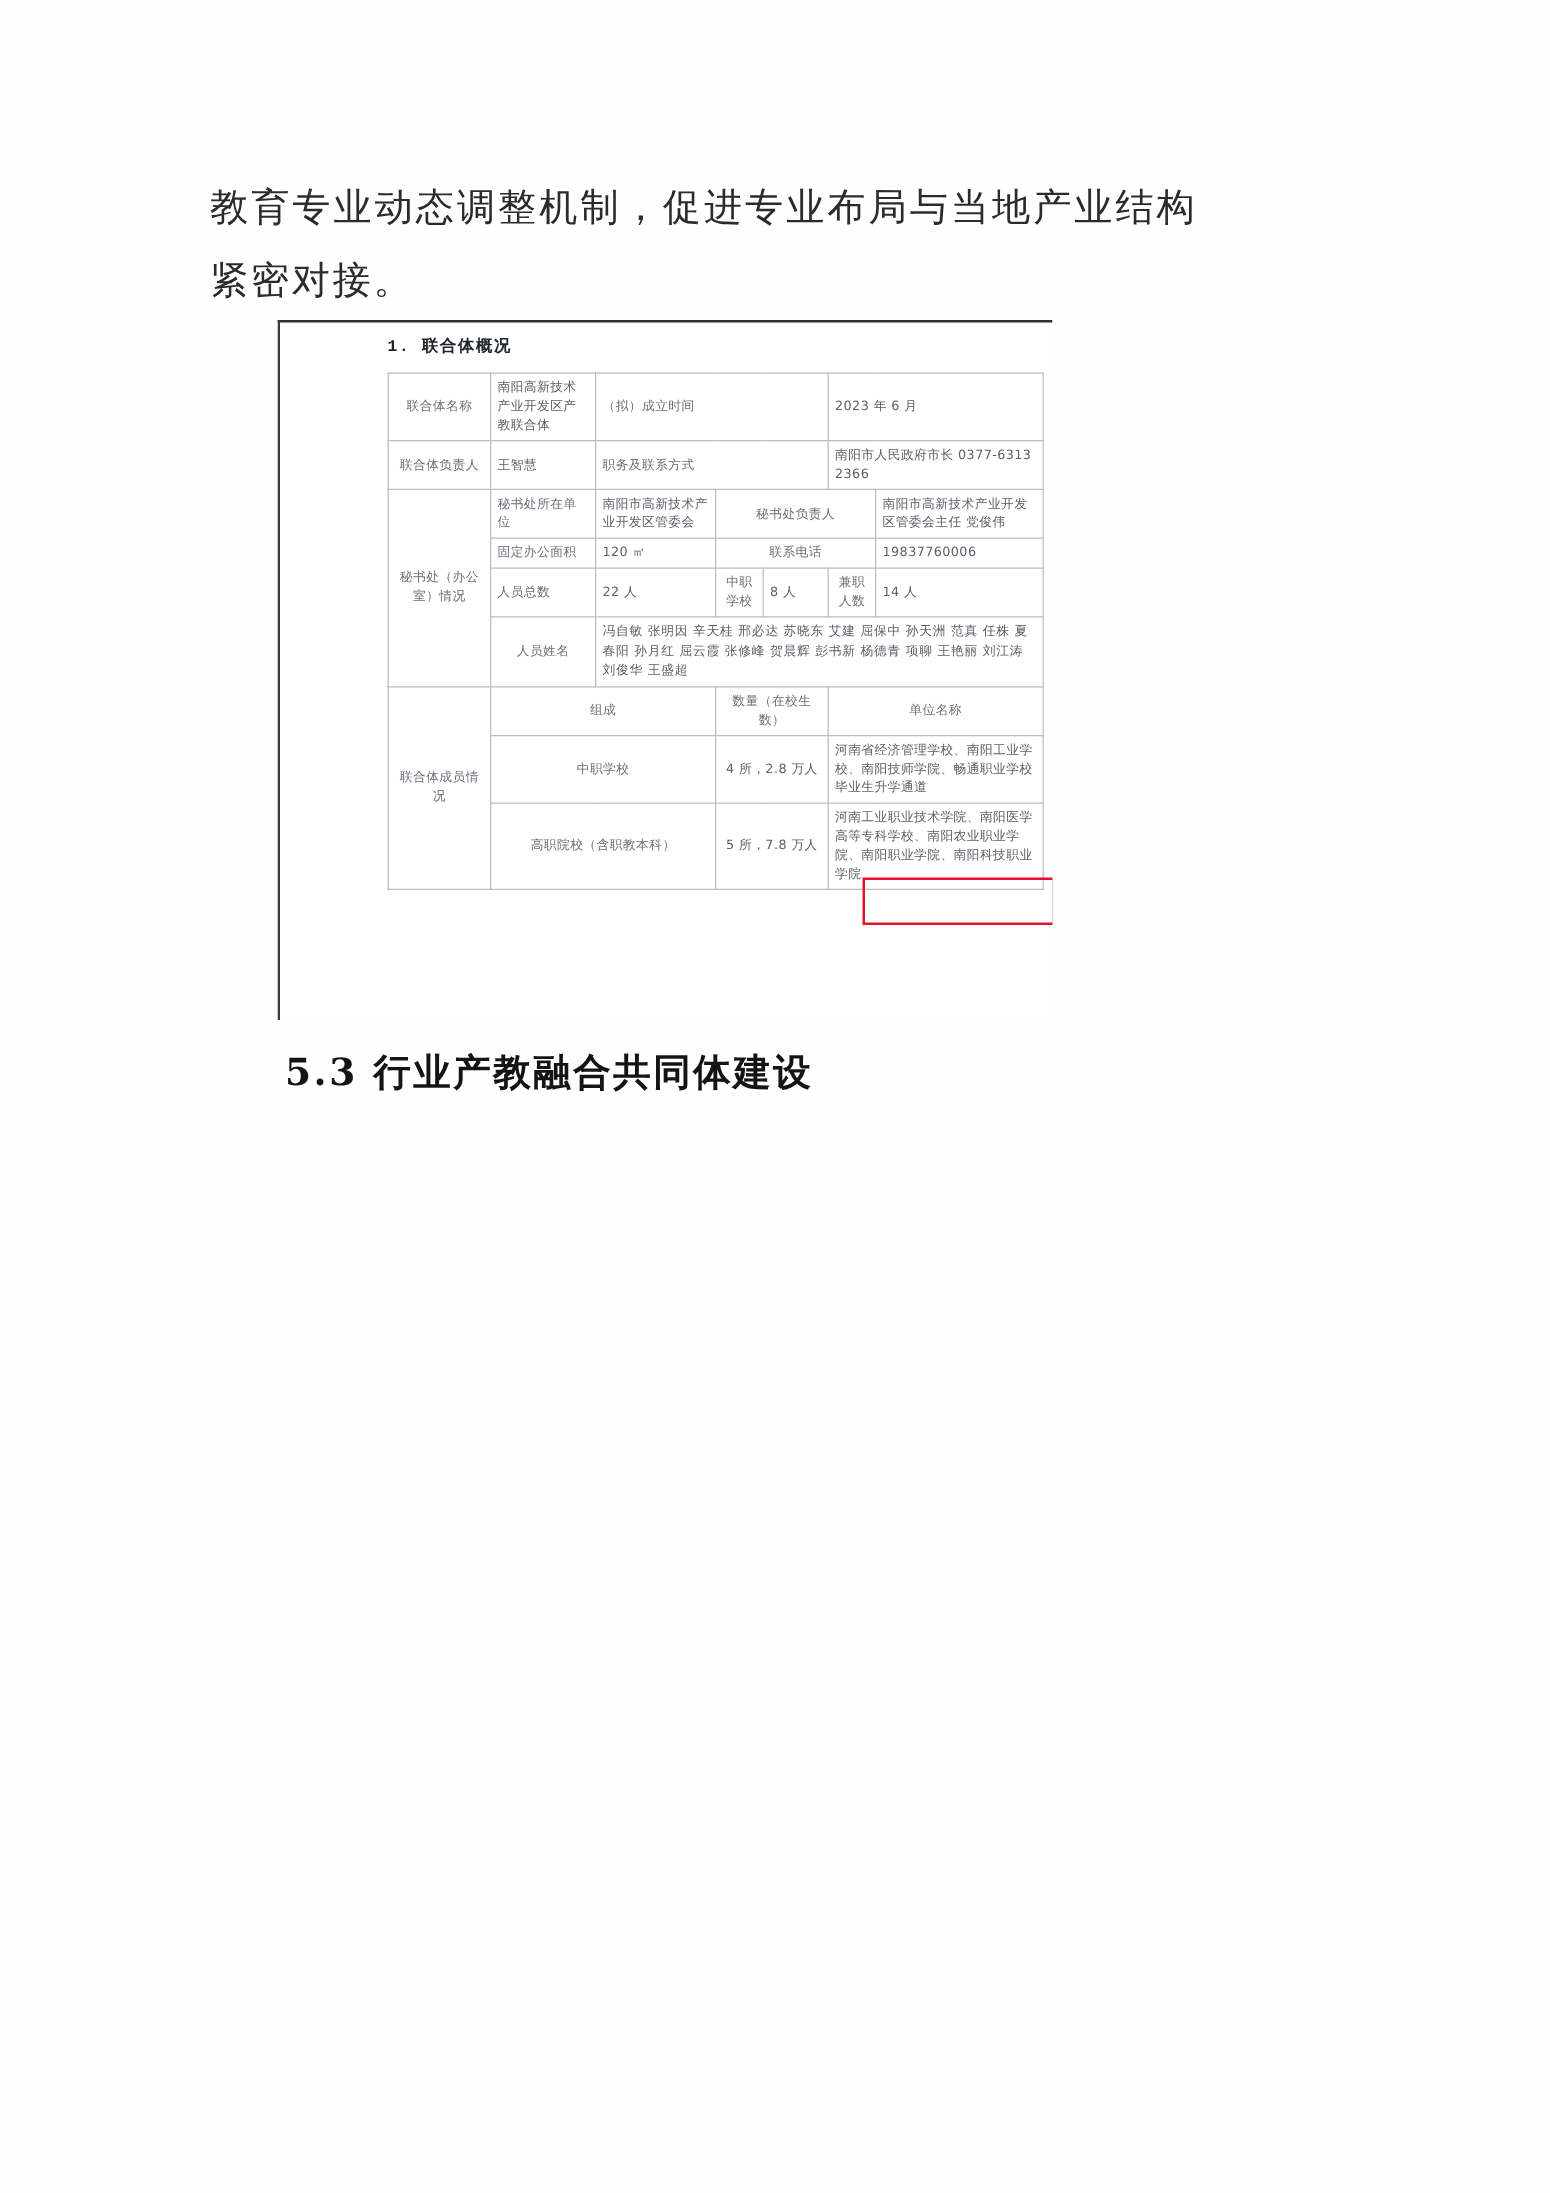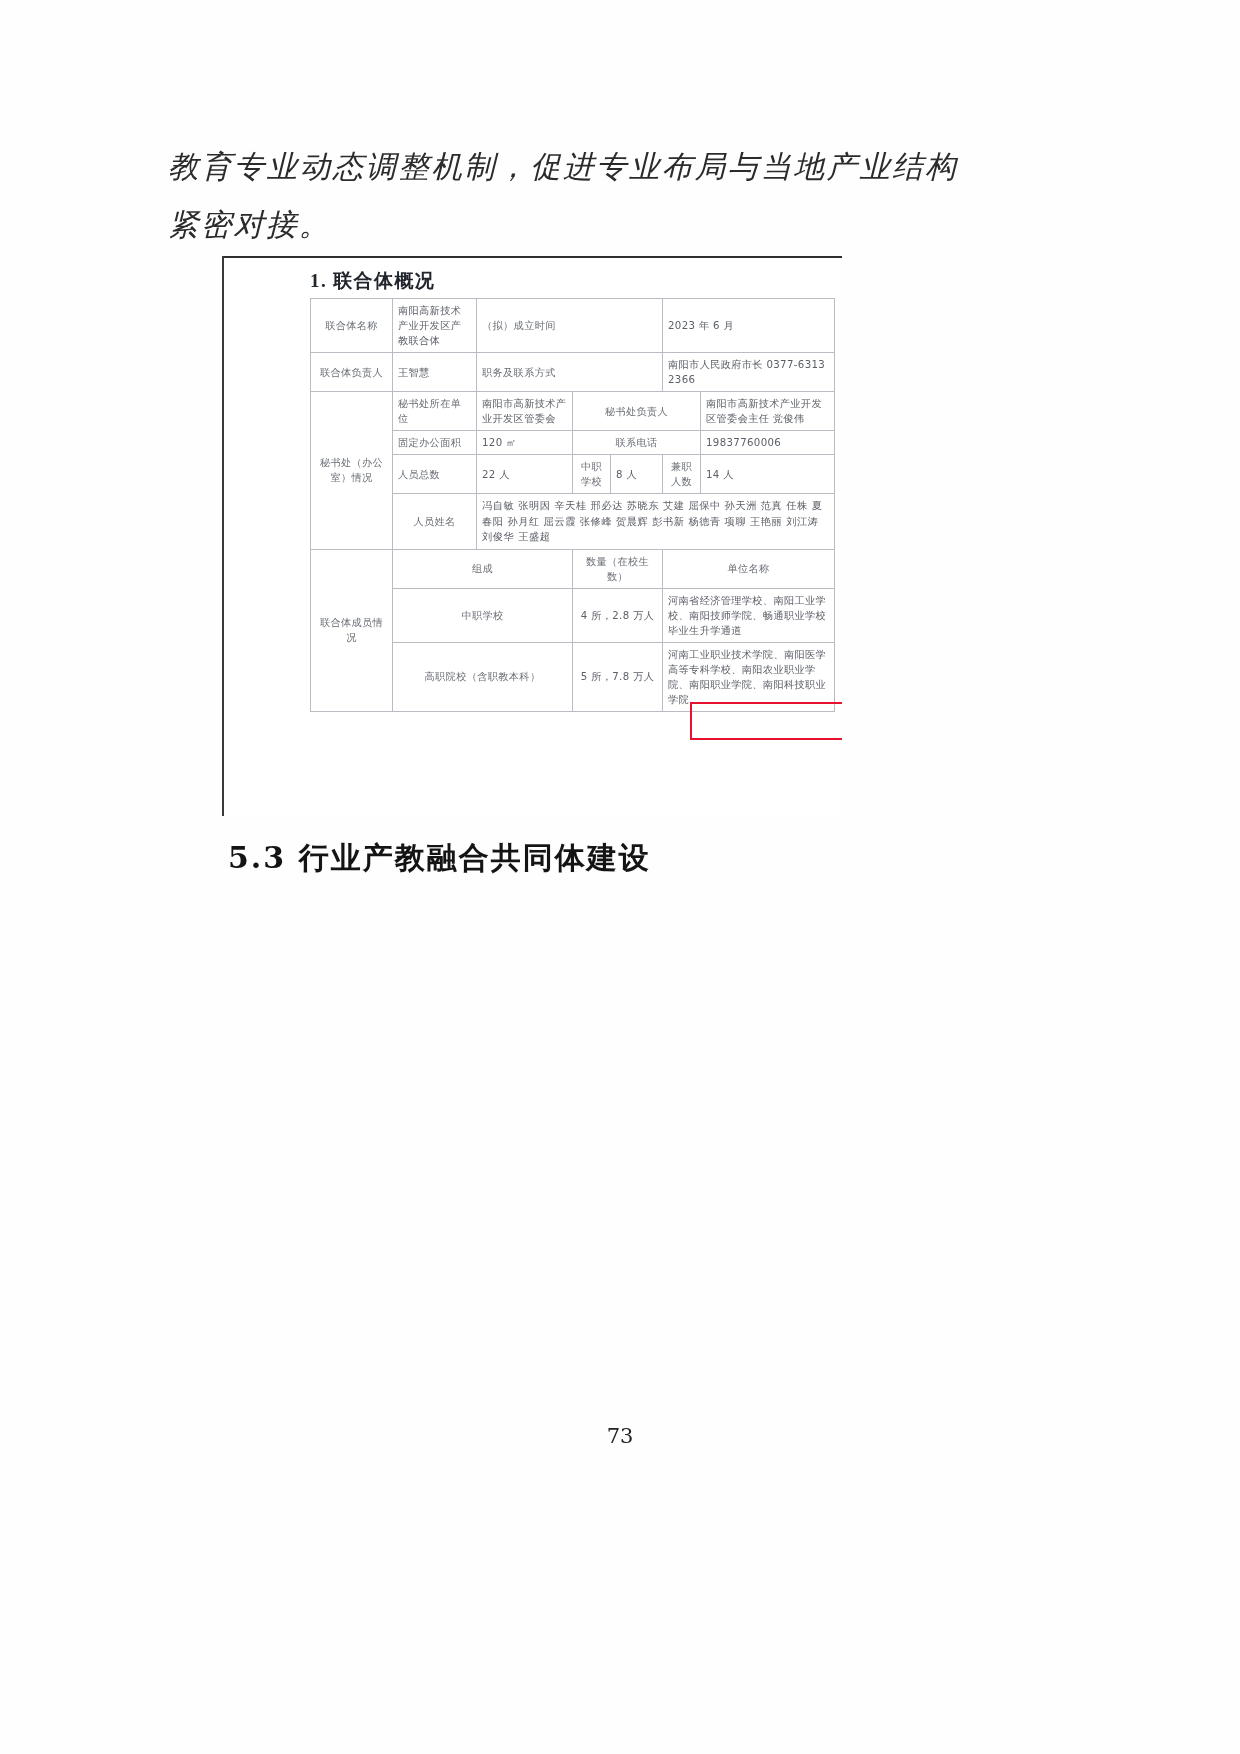--- a/index.html
+++ b/index.html
@@ -29,21 +29,21 @@
     width: 790px;
     font-family: "DejaVu Serif", "Liberation Serif", serif;
     font-size: 30.5px;
     line-height: 58px;
     letter-spacing: 2.2px;
     color: #2b2b2b;
     text-align: justify;
     text-justify: inter-character;
     font-weight: 400;
   }
-  .para.top { top: 138px; font-style: italic; }
+  .para.top { top: 138px; }
   .para.body-main { top: 895px; }
 
   .indent { text-indent: 2em; }
 
   
   .heading {
     position: absolute;
     left: 228px;
     top: 838px;
     font-size: 30px;
@@ -72,25 +72,25 @@
   .scan-left-rule {
     position: absolute;
     left: 0; top: 0;
     width: 2px; height: 560px;
     background: #3a3a3a;
   }
   .scan-title {
     position: absolute;
     left: 88px;
     top: 12px;
-    font-size: 19px;
+    font-size: 13px;
     font-weight: 700;
     letter-spacing: 1.4px;
     color: #20242b;
-    font-family: Liberation Serif, serif;
+    font-family: Liberation Mono, monospace;
   }
 
   table.sheet {
     position: absolute;
     left: 88px;
     top: 42px;
     width: 524px;
     border-collapse: collapse;
     table-layout: fixed;
     color: #5c6068;
@@ -218,15 +218,14 @@
         </tr>
       </tbody>
     </table>
 
     <div class="redbox" style="left:468px; top:446px; width:150px; height:34px;"></div>
   </div>
 
   <div class="heading">5.3 行业产教融合共同体建设</div>
 
 
-  <div class="folio">73</div>
 
 </div>
 
 </body></html>

